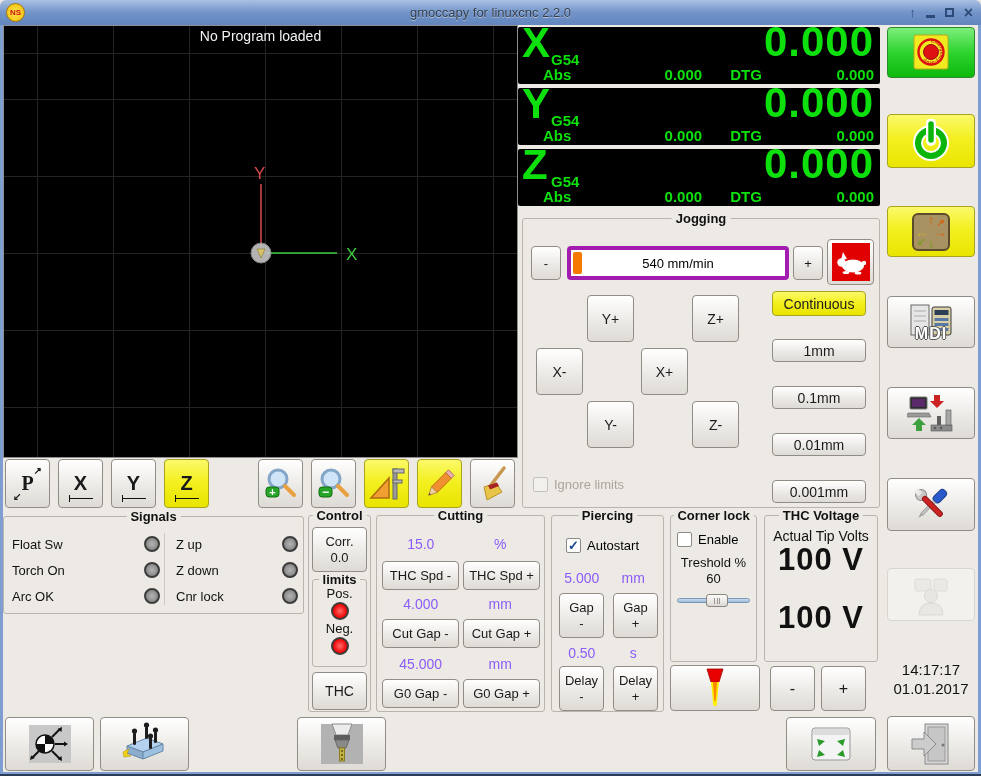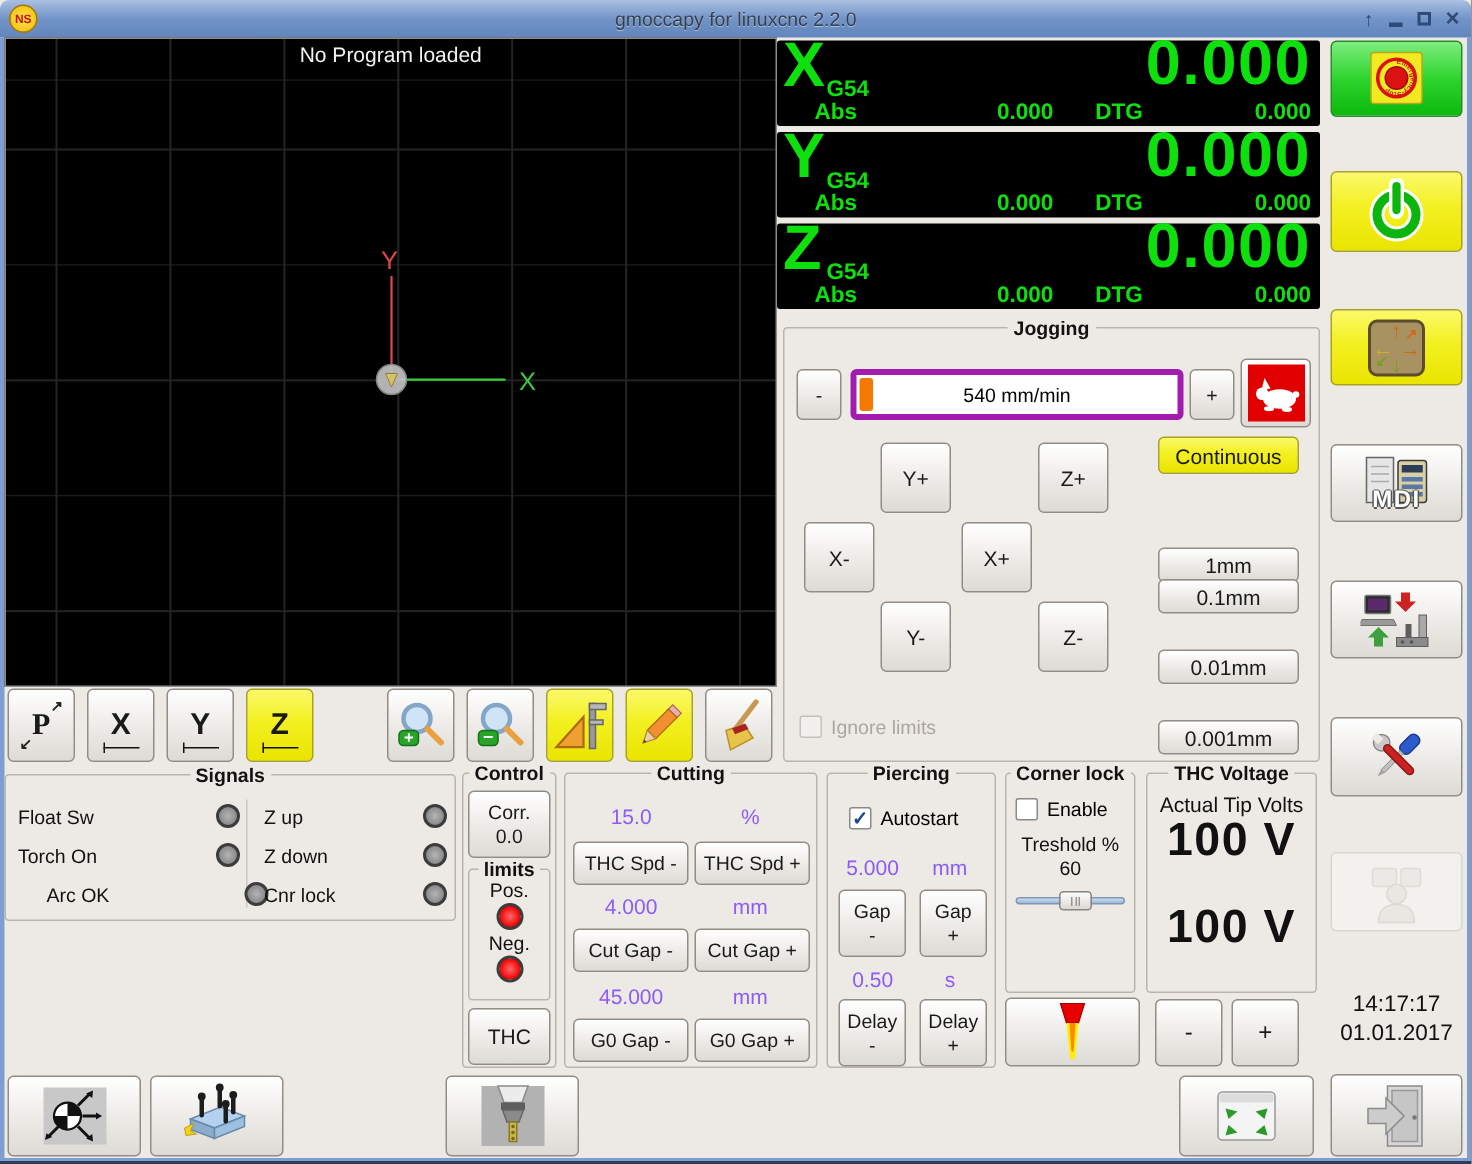--- a/index.html
+++ b/index.html
@@ -262,21 +262,21 @@
     </button>
 
     <button class="btn jog-btn" style="left:64px;top:76px;">Y+</button>
     <button class="btn jog-btn" style="left:169px;top:76px;">Z+</button>
     <button class="btn jog-btn" style="left:13px;top:129px;">X-</button>
     <button class="btn jog-btn" style="left:118px;top:129px;">X+</button>
     <button class="btn jog-btn" style="left:64px;top:182px;">Y-</button>
     <button class="btn jog-btn" style="left:169px;top:182px;">Z-</button>
 
     <button class="btn inc-btn yellow" style="top:72px;height:25px;">Continuous</button>
-    <button class="btn inc-btn" style="top:120px;margin-top:26px;">1mm</button>
+    <button class="btn inc-btn" style="top:120px;">1mm</button>
     <button class="btn inc-btn" style="top:167px;">0.1mm</button>
     <button class="btn inc-btn" style="top:214px;">0.01mm</button>
     <button class="btn inc-btn" style="top:261px;">0.001mm</button>
 
     <div class="chk-row dis" style="left:10px;top:258px;">
       <span class="chk off"></span>
       <span>Ignore limits</span>
     </div>
   </div>
 
@@ -284,21 +284,21 @@
     <div class="frame-title">Signals</div>
     <div class="sig-div"></div>
     <div class="sig-row" style="top:18px;width:148px;">
       <span>Float Sw</span>
         <span class="led"></span>
     </div>
     <div class="sig-row" style="top:44px;width:148px;">
       <span>Torch On</span>
         <span class="led"></span>
     </div>
-    <div class="sig-row" style="top:70px;width:148px;margin-left:19px;">
+    <div class="sig-row" style="top:70px;width:148px;">
       <span>Arc OK</span>
         <span class="led"></span>
     </div>
     <div class="sig-row" style="top:18px;left:172px;width:122px;">
       <span>Z up</span>
         <span class="led"></span>
     </div>
     <div class="sig-row" style="top:44px;left:172px;width:122px;">
       <span>Z down</span>
         <span class="led"></span>

